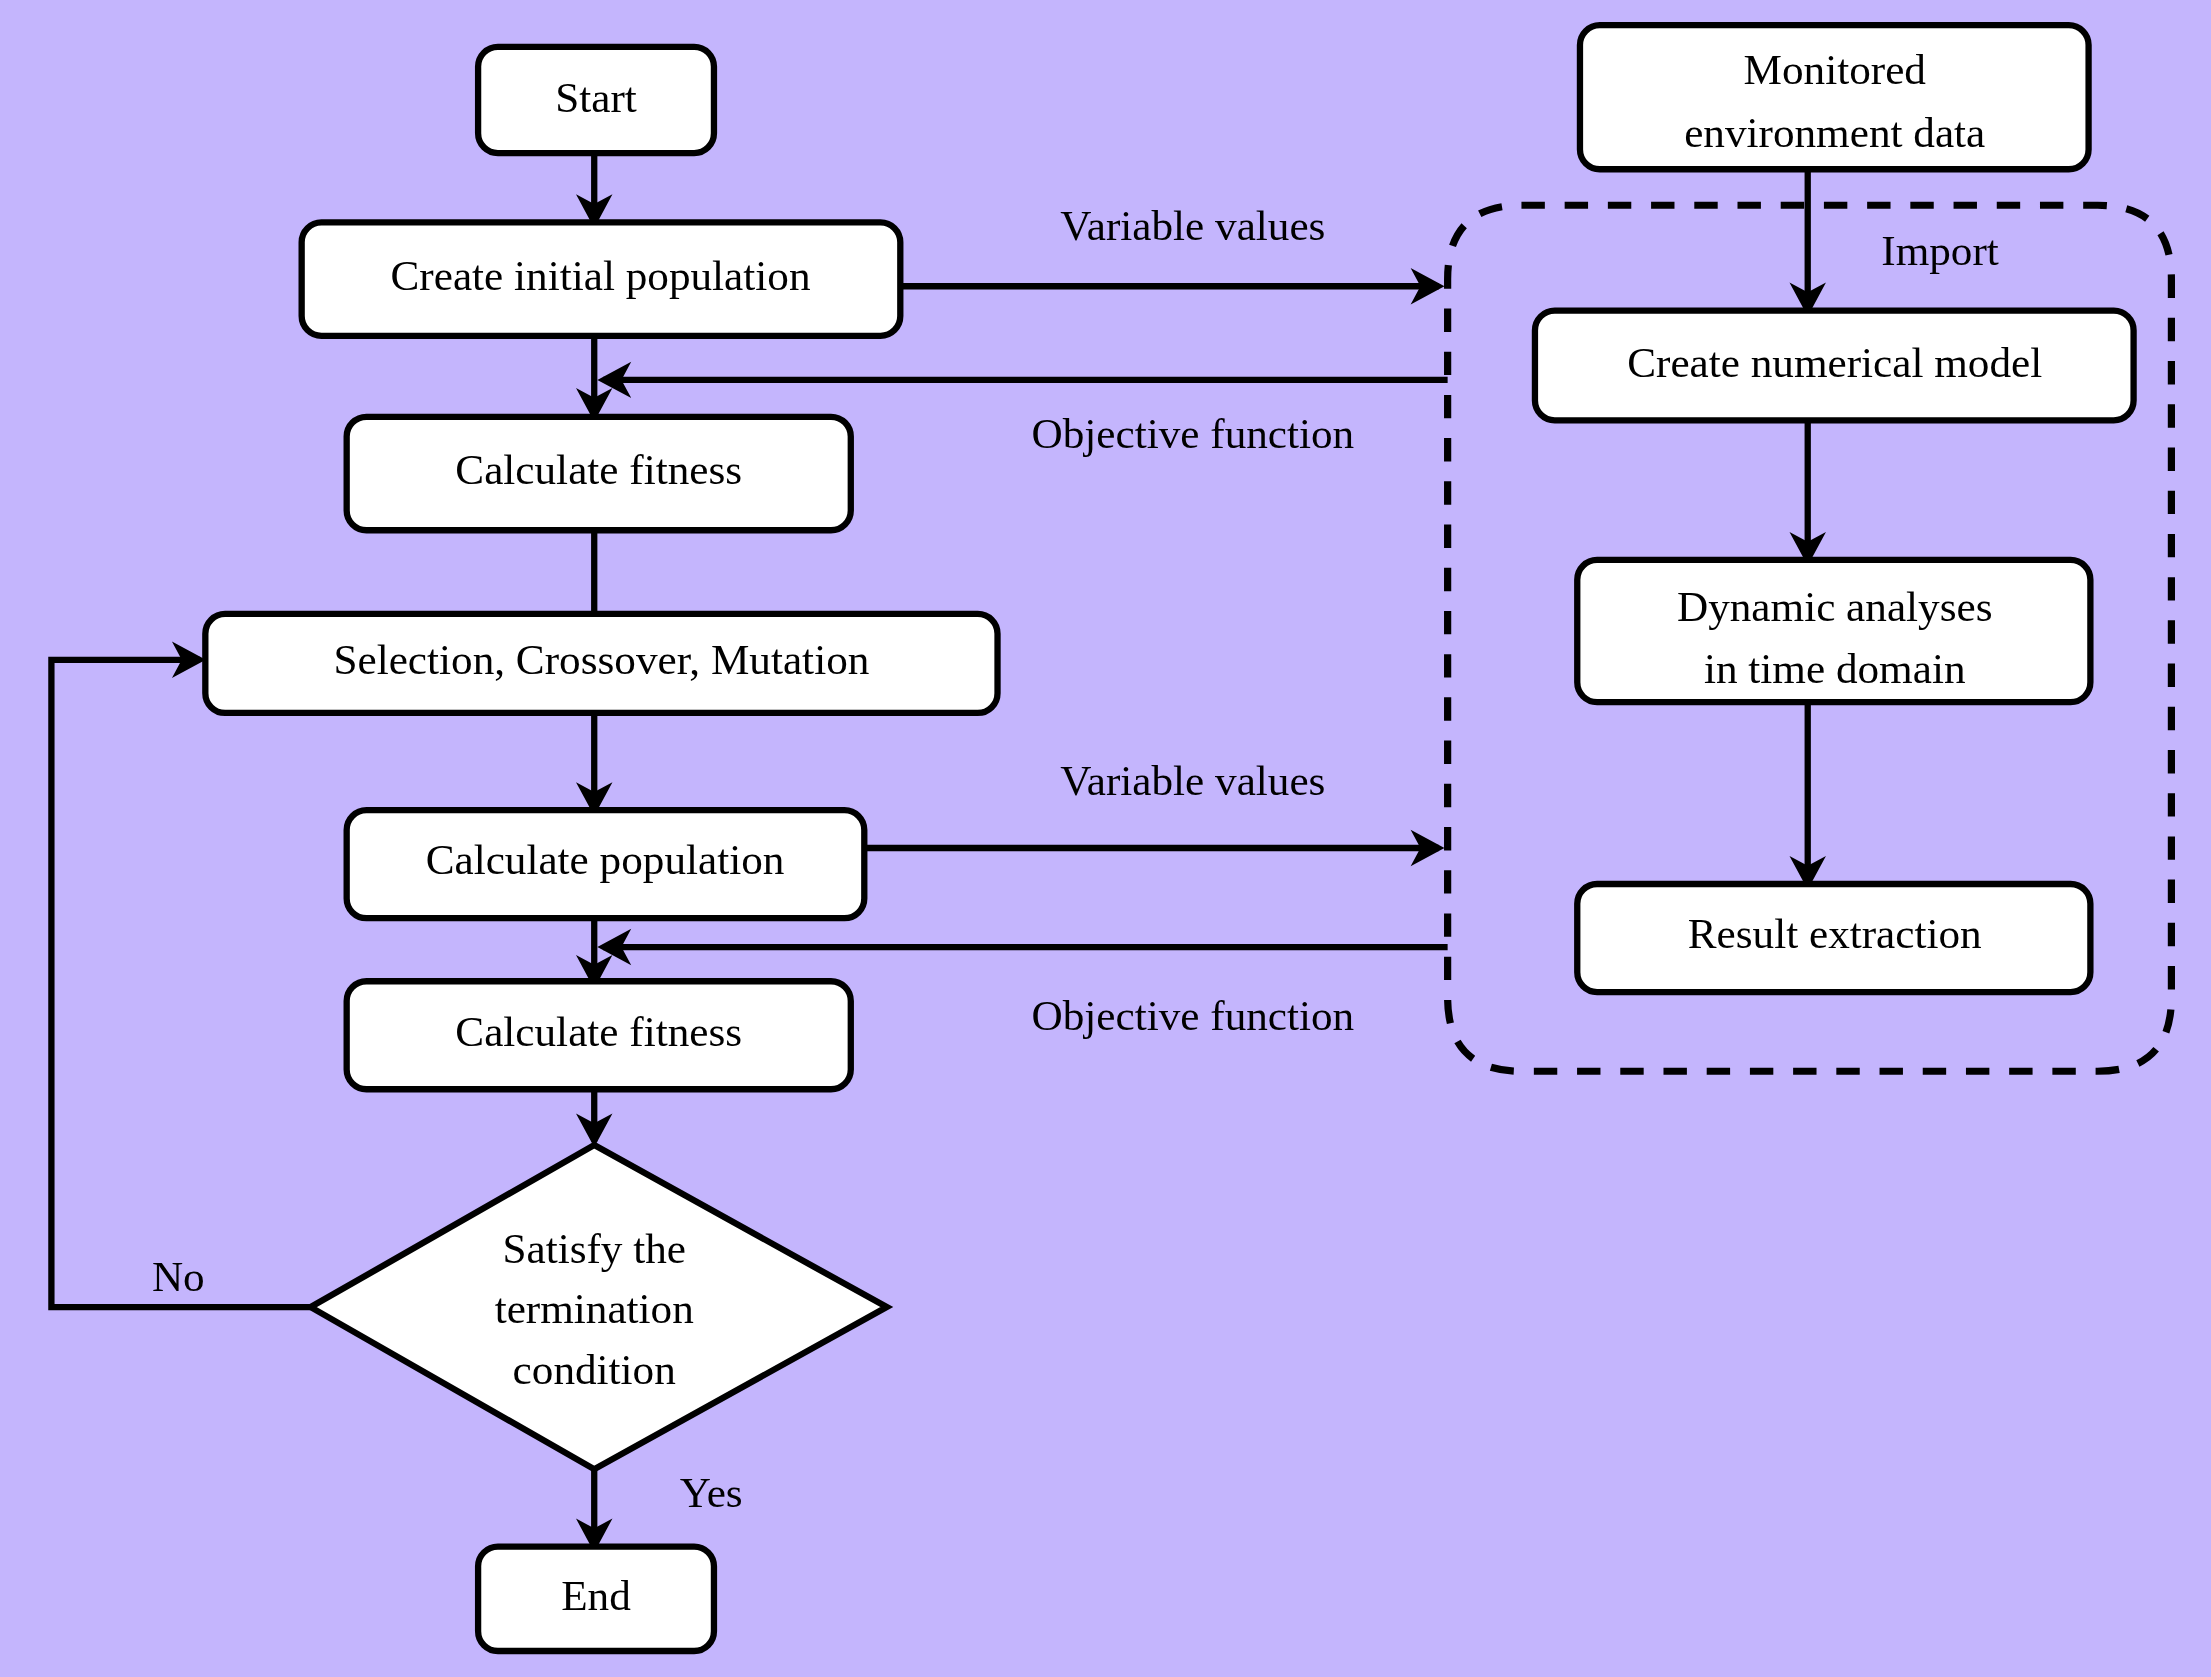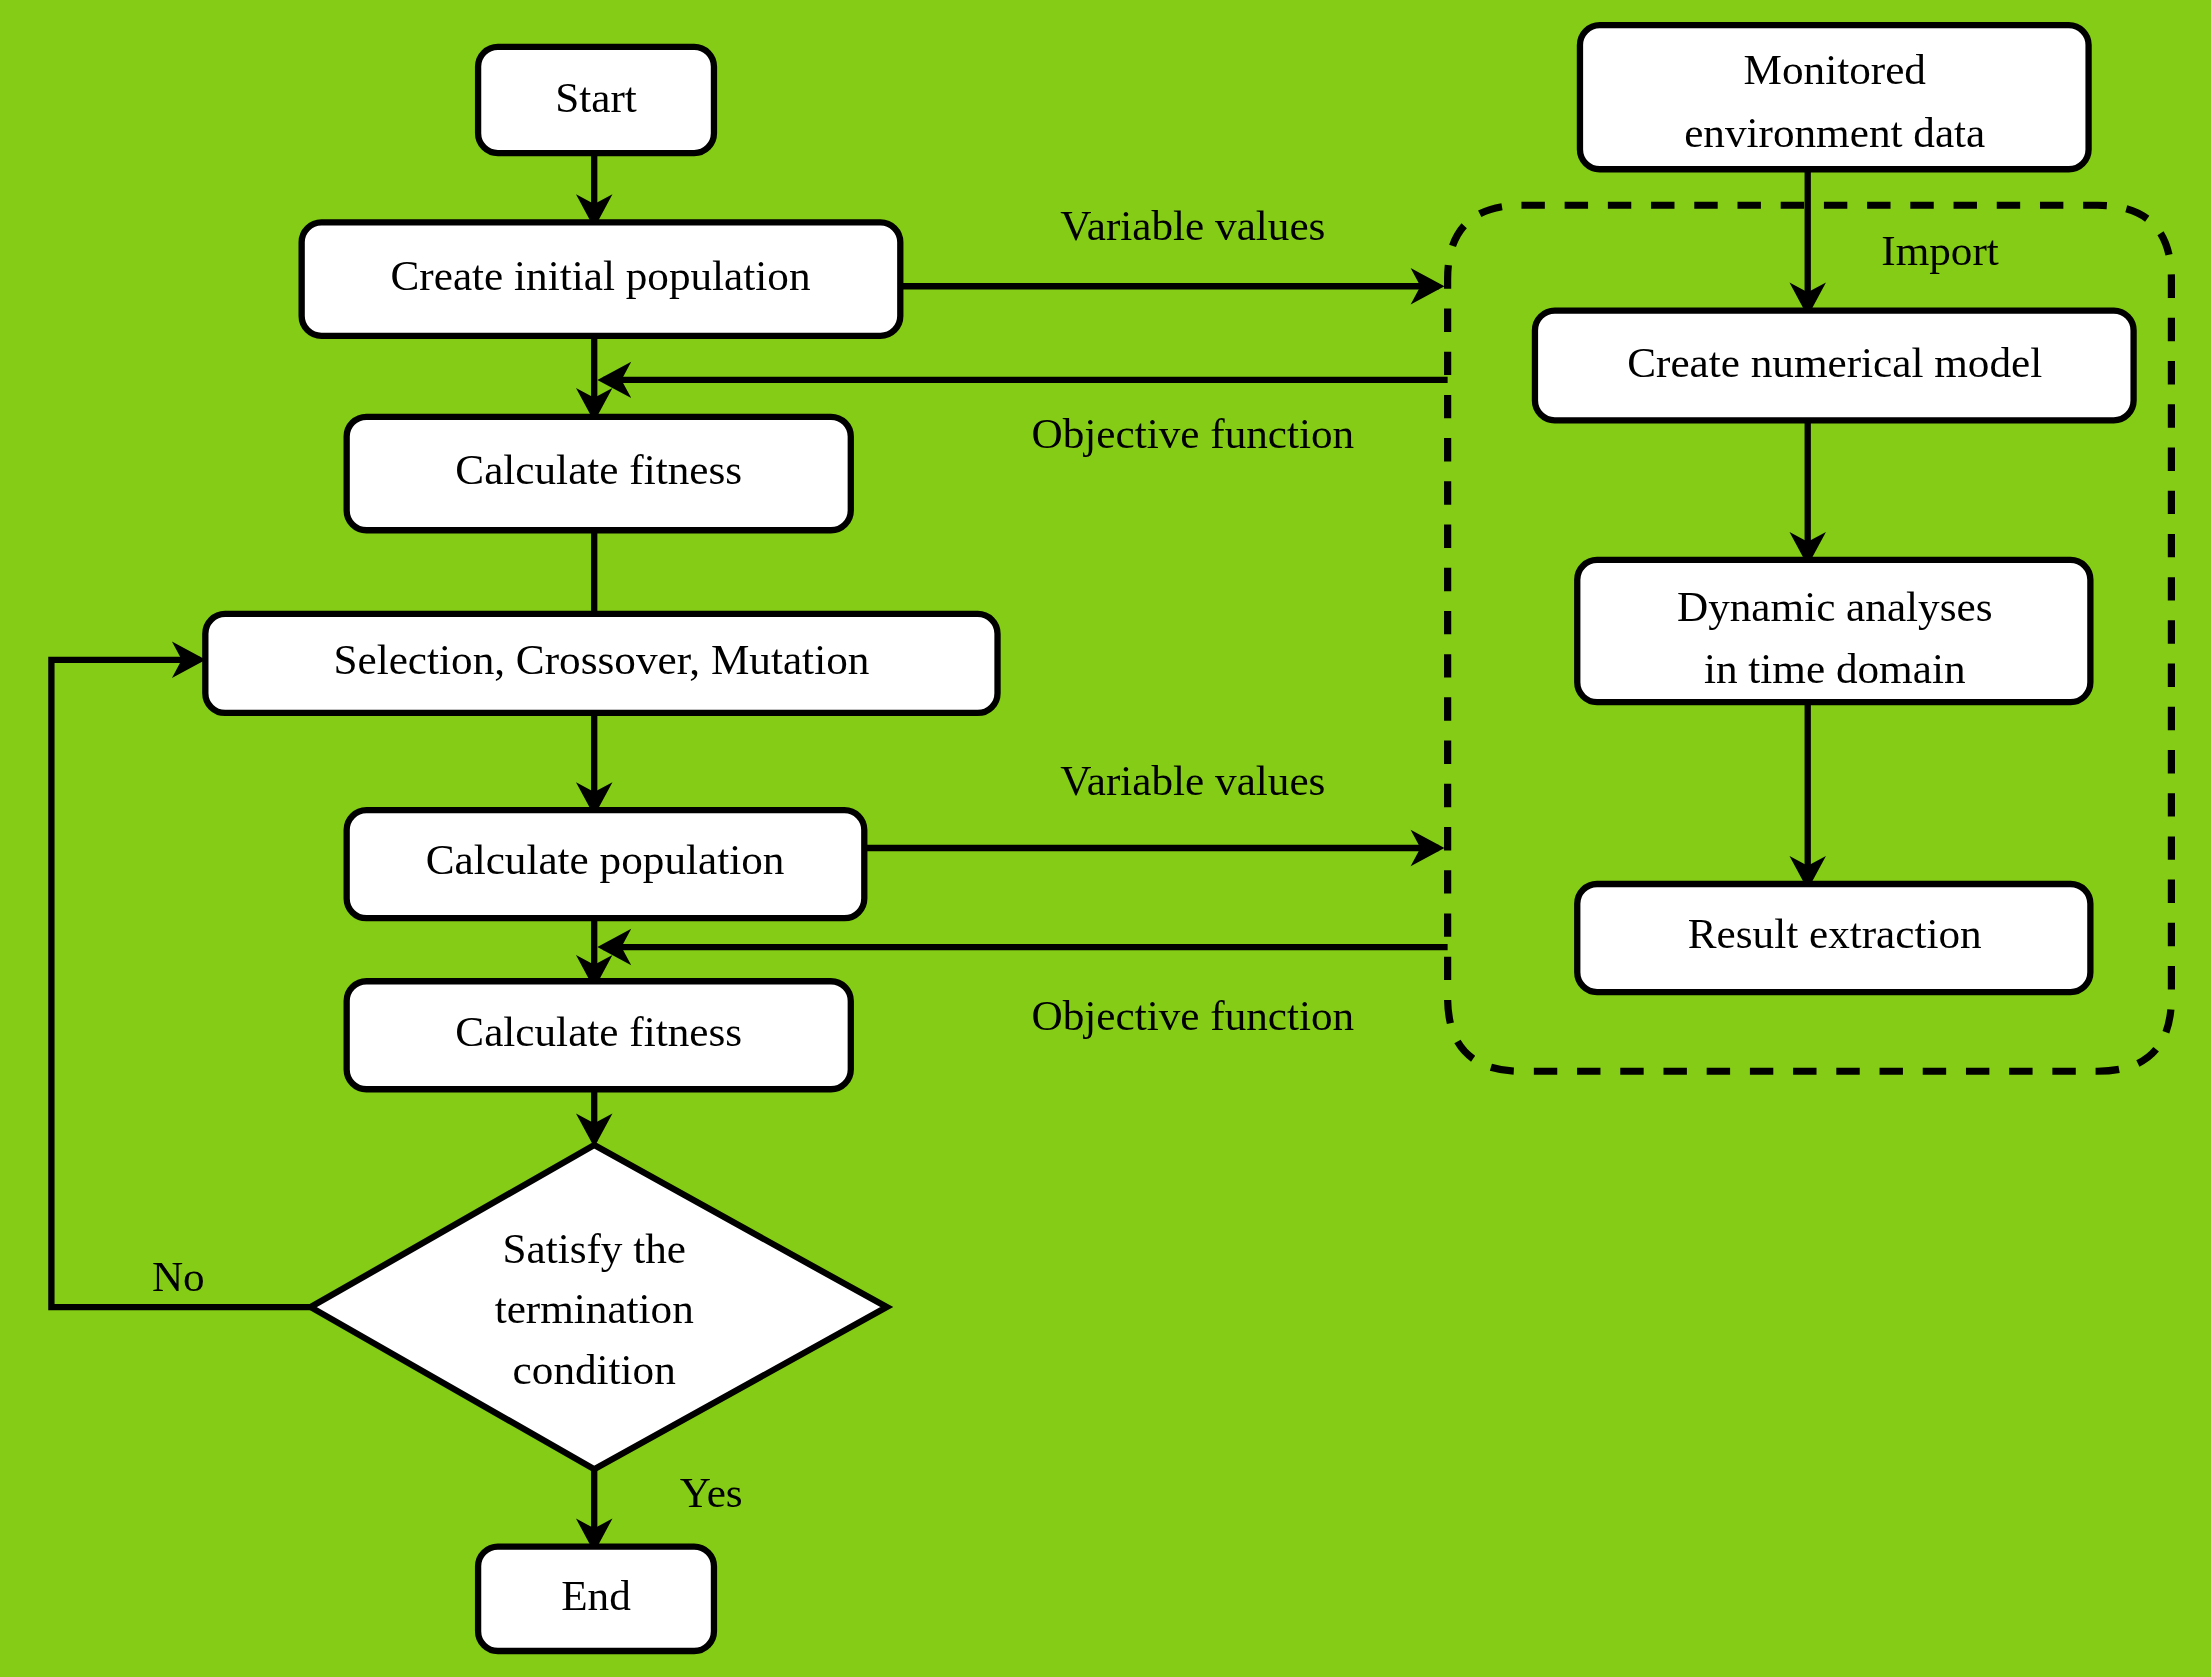--- a/index.html
+++ b/index.html
@@ -1,18 +1,18 @@
 <!DOCTYPE html>
 <html style="font-size:14.4px"><head>
 <meta charset="utf-8">
 <style>
   html,body{margin:0;padding:0;background:#ffffff;}
   body{width:2212px;height:1678px;overflow:hidden;
        font-family:"Liberation Serif","DejaVu Serif",serif;}
-  #stage{position:relative;width:2212px;height:1678px;background:#84cc16;}
+  #stage{position:relative;width:2212px;height:1678px;background:#c4b5fd;}
   svg.flow{position:absolute;inset:0;width:2212px;height:1678px;display:block;}
   .nodebox{fill:#ffffff;stroke:#000000;stroke-width:7;}
   .diamond{fill:#ffffff;stroke:#000000;stroke-width:7;stroke-linejoin:miter;}
   .dashgroup{fill:none;stroke:#000000;stroke-width:8;stroke-dasharray:26 22;stroke-linecap:butt;}
   .edge{fill:none;stroke:#000000;stroke-width:7;stroke-linecap:butt;}
   .nodetext{font-family:"Liberation Serif","DejaVu Serif",serif;font-size:48px;fill:#000;
             text-anchor:middle;dominant-baseline:middle;}
   .edgelabel{font-family:"Liberation Serif","DejaVu Serif",serif;font-size:48px;fill:#000;
             text-anchor:middle;dominant-baseline:middle;}
 </style>

